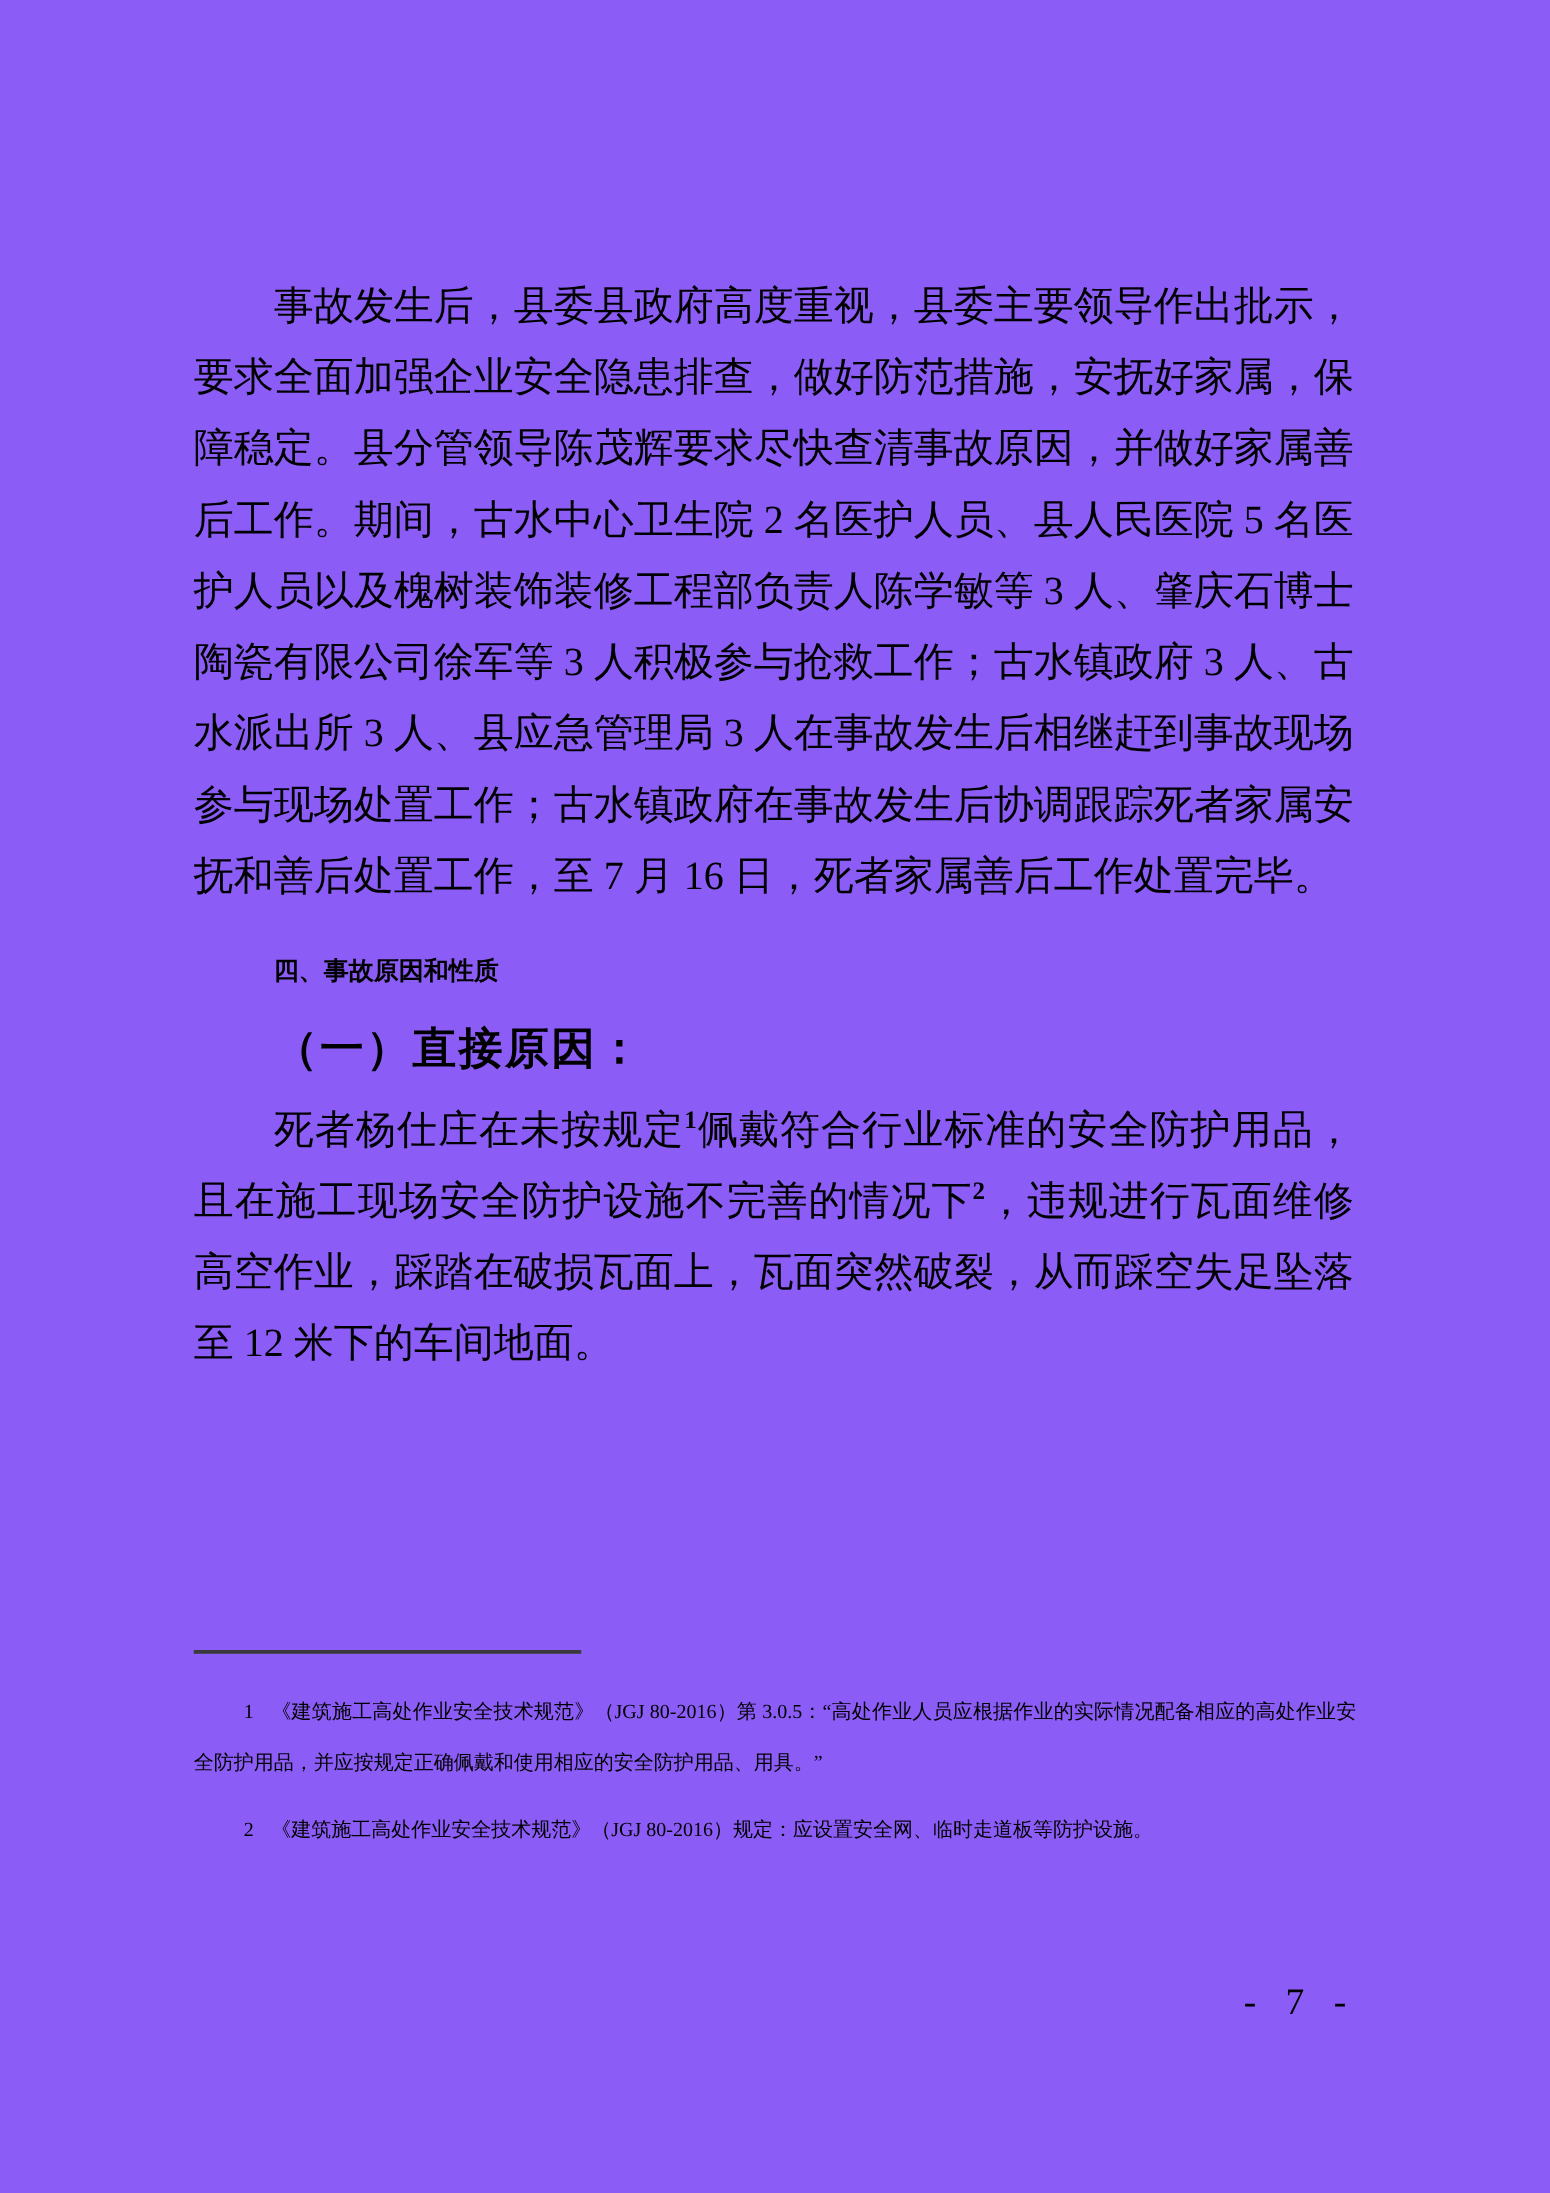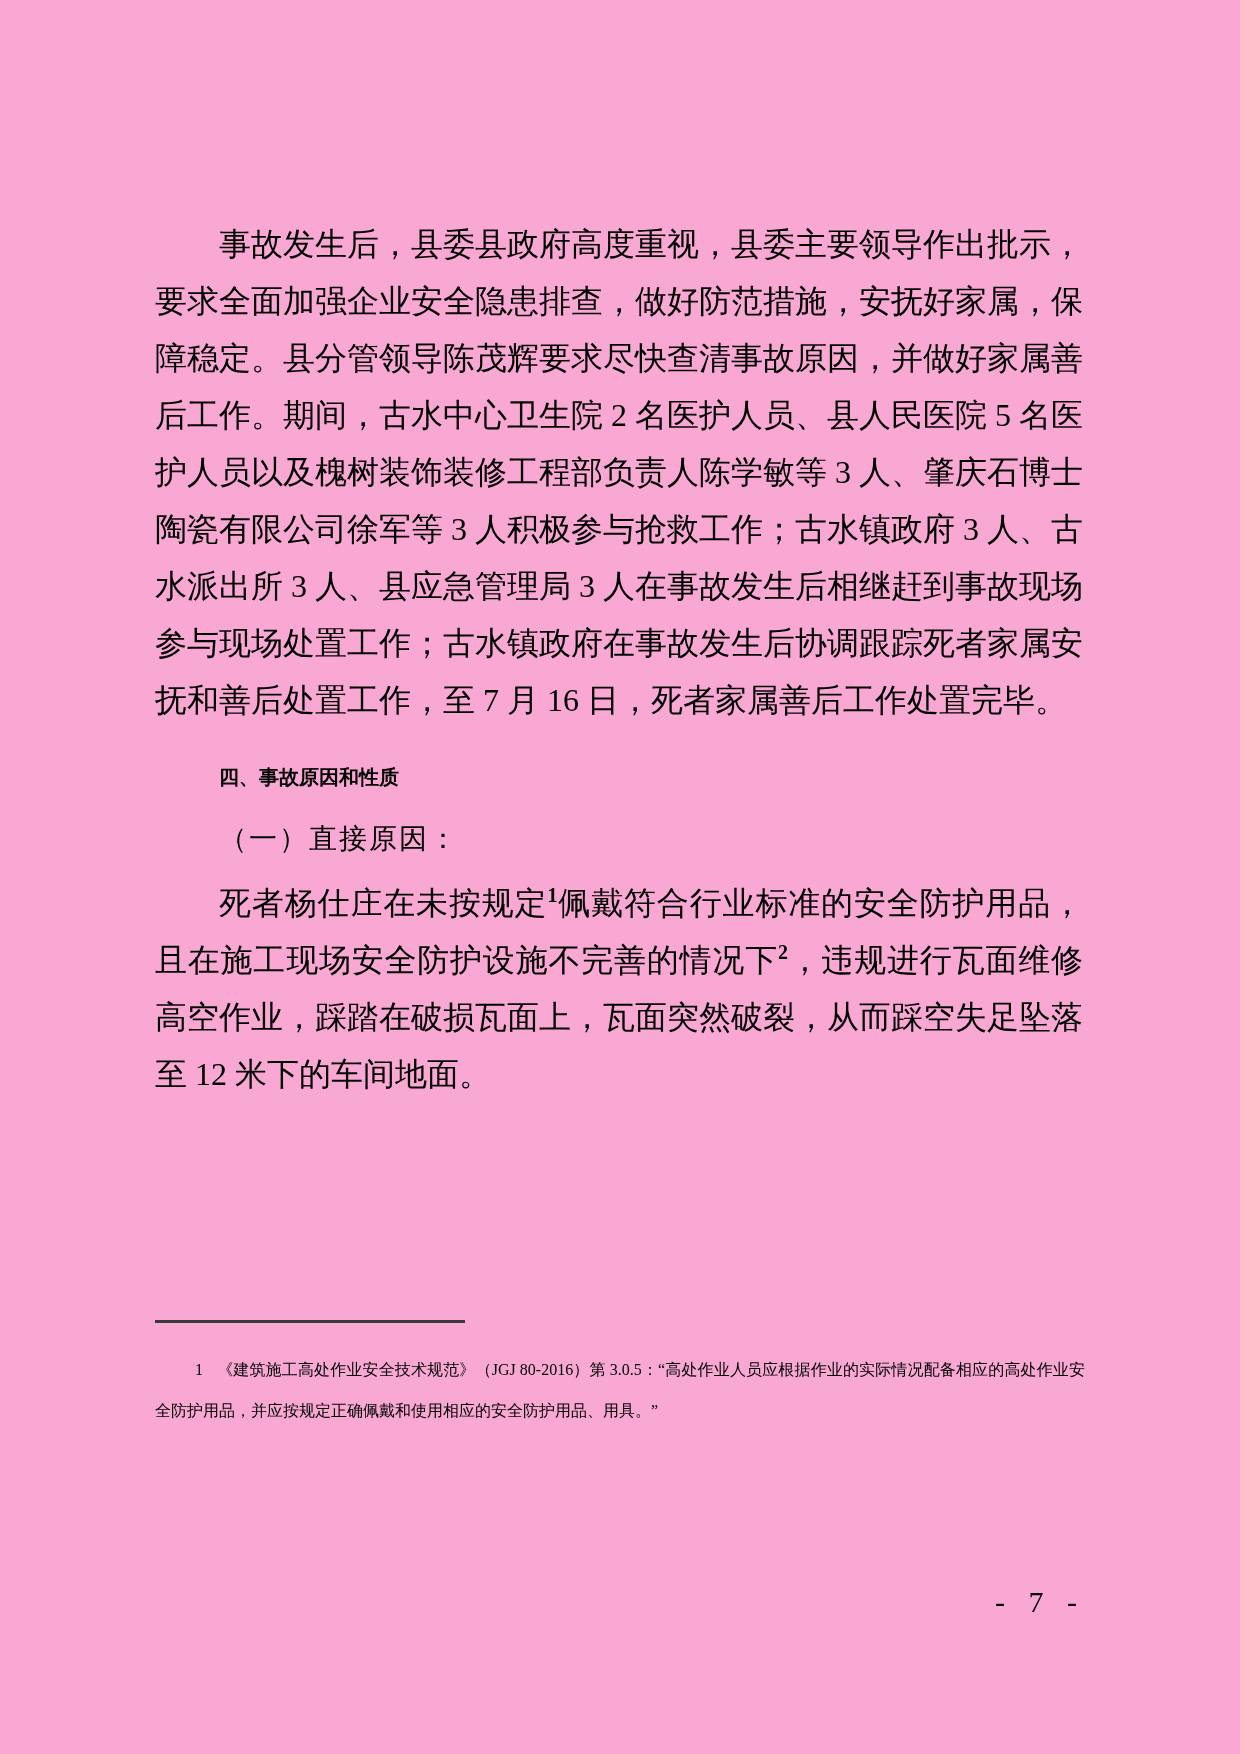--- a/index.html
+++ b/index.html
@@ -4,21 +4,21 @@
 <style>
   html, body {
     margin: 0;
     padding: 0;
     background: #ffffff;
   }
   .page {
     position: relative;
     width: 1240px;
     height: 1754px;
-    background: #f9a8d4;
+    background: #8b5cf6;
     color: #000000;
     font-family: "Liberation Serif", "DejaVu Serif", serif;
     overflow: hidden;
   }
   .content {
     position: absolute;
     left: 155px;
     top: 216px;
     width: 928px;
   }
@@ -34,22 +34,22 @@
     margin: 20px 0 0 0;
     padding-left: 64px;
     font-family: "Liberation Sans", "DejaVu Sans", sans-serif;
     font-weight: bold;
     font-size: 20px;
     line-height: 57px;
   }
   h3.sub-heading {
     margin: 4px 0 0 0;
     padding-left: 64px;
-    font-weight: normal;
-    font-size: 28px;
+    font-weight: bold;
+    font-size: 35px;
     line-height: 57px;
     letter-spacing: 2px;
   }
   h3.sub-heading.second {
     margin-top: 8px;
   }
   p.body-para.after-sub {
     margin-top: 8px;
   }
   sup.fn-ref {
@@ -107,18 +107,19 @@
 
 
   </div>
 
   <div class="footnote-area">
 
     <div class="footnote-separator"></div>
 
     <p class="footnote"><span class="fn-marker">1</span><span>《建筑施工高处作业安全技术规范》（JGJ 80-2016）第 3.0.5：“高处作业人员应根据作业的实际情况配备相应的高处作业安全防护用品，并应按规定正确佩戴和使用相应的安全防护用品、用具。”</span></p>
 
+    <p class="footnote"><span class="fn-marker">2</span><span>《建筑施工高处作业安全技术规范》（JGJ 80-2016）规定：应设置安全网、临时走道板等防护设施。</span></p>
 
   </div>
 
   <div class="page-number">- 7 -</div>
 
 </div>
 
 </body></html>

